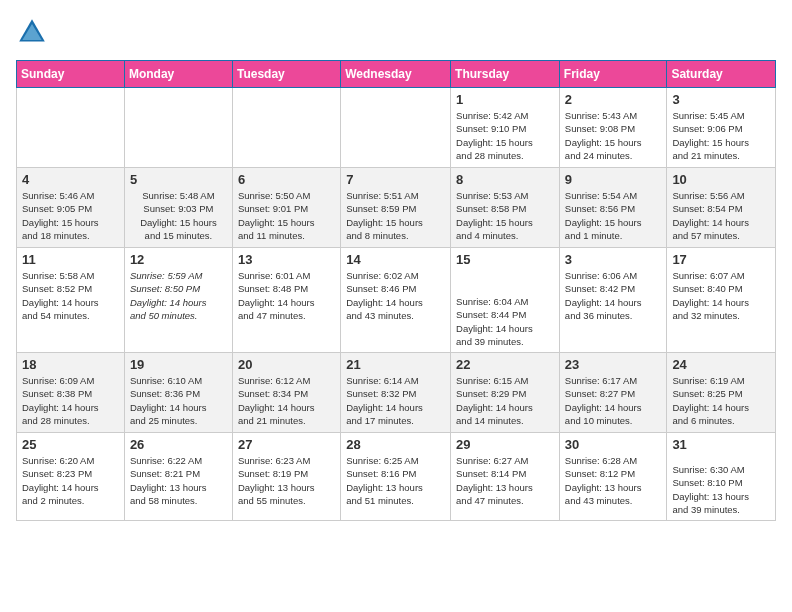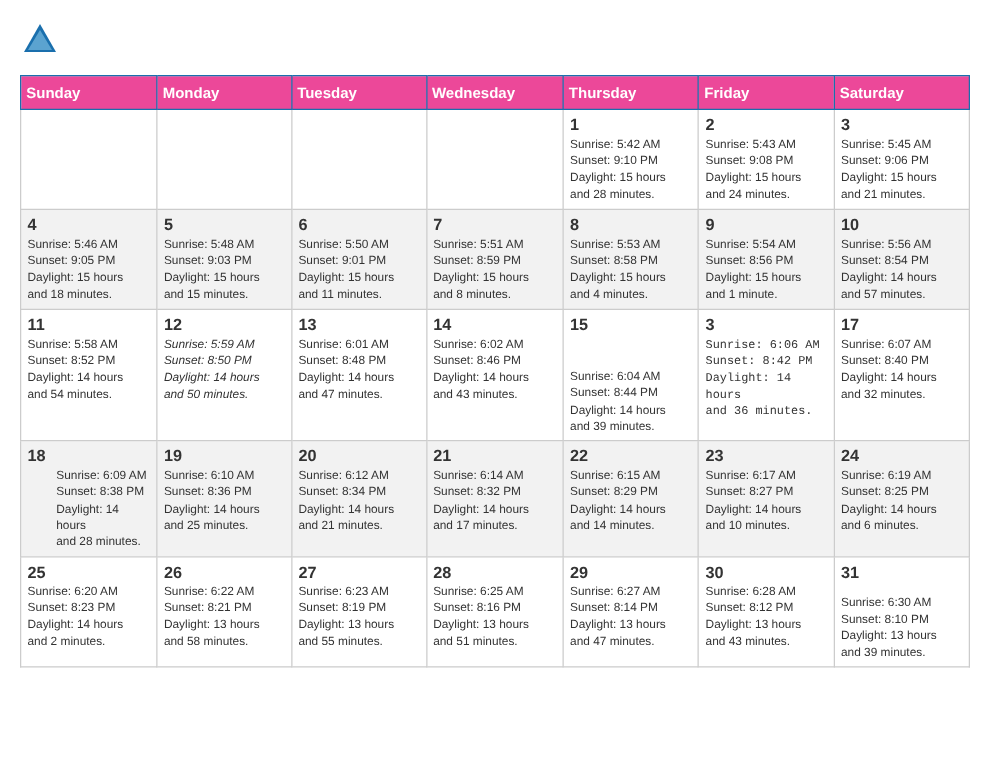--- a/index.html
+++ b/index.html
@@ -156,21 +156,21 @@
       <tr>
         <td>
           <div class="day-number">4</div>
           <div class="day-info" style="white-space: pre-line;">Sunrise: 5:46 AM
 Sunset: 9:05 PM
 Daylight: 15 hours
 and 18 minutes.</div>
         </td>
         <td>
           <div class="day-number">5</div>
-          <div class="day-info" style="white-space: pre-line;">Sunrise: 5:48 AM
+          <div class="day-info" style="white-space: pre-line; text-align: center;">Sunrise: 5:48 AM
 Sunset: 9:03 PM
 Daylight: 15 hours
 and 15 minutes.</div>
         </td>
         <td>
           <div class="day-number">6</div>
           <div class="day-info" style="white-space: pre-line;">Sunrise: 5:50 AM
 Sunset: 9:01 PM
 Daylight: 15 hours
 and 11 minutes.</div>
@@ -235,37 +235,37 @@
         </td>
         <td>
           <div class="day-number">15</div>
           <div class="day-info" style="white-space: pre-line; margin-top: 28px;">Sunrise: 6:04 AM
 Sunset: 8:44 PM
 Daylight: 14 hours
 and 39 minutes.</div>
         </td>
         <td>
           <div class="day-number">3</div>
-          <div class="day-info" style="white-space: pre-line; font-family: Liberation Mono, monospace;">Sunrise: 6:06 AM
+          <div class="day-info" style="white-space: pre-line;">Sunrise: 6:06 AM
 Sunset: 8:42 PM
 Daylight: 14 hours
 and 36 minutes.</div>
         </td>
         <td>
           <div class="day-number">17</div>
           <div class="day-info" style="white-space: pre-line;">Sunrise: 6:07 AM
 Sunset: 8:40 PM
 Daylight: 14 hours
 and 32 minutes.</div>
         </td>
       </tr>
       <tr>
         <td>
           <div class="day-number">18</div>
-          <div class="day-info" style="white-space: pre-line; margin-left: 23px;">Sunrise: 6:09 AM
+          <div class="day-info" style="white-space: pre-line;">Sunrise: 6:09 AM
 Sunset: 8:38 PM
 Daylight: 14 hours
 and 28 minutes.</div>
         </td>
         <td>
           <div class="day-number">19</div>
           <div class="day-info" style="white-space: pre-line;">Sunrise: 6:10 AM
 Sunset: 8:36 PM
 Daylight: 14 hours
 and 25 minutes.</div>

